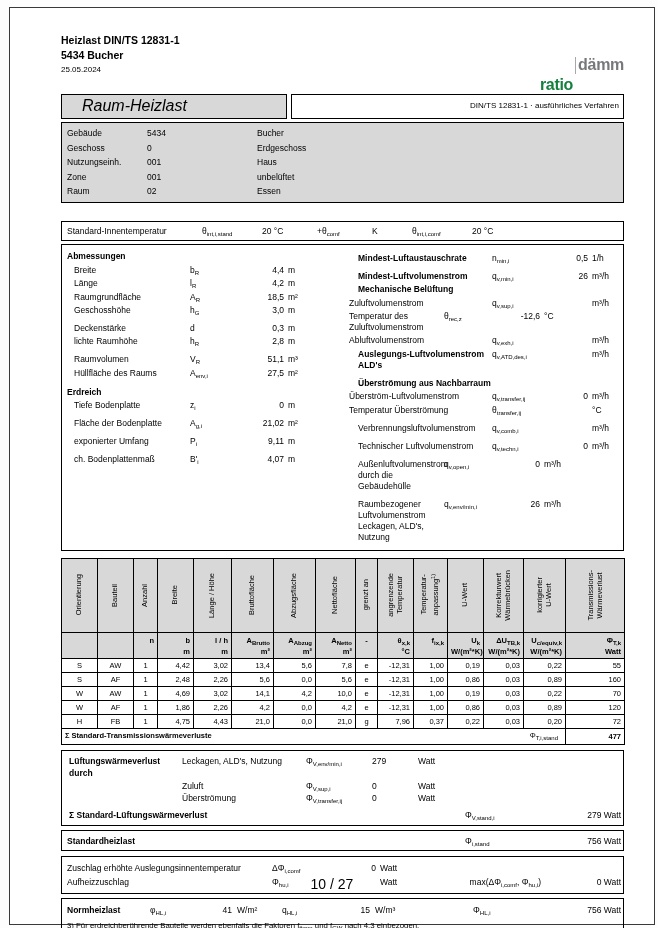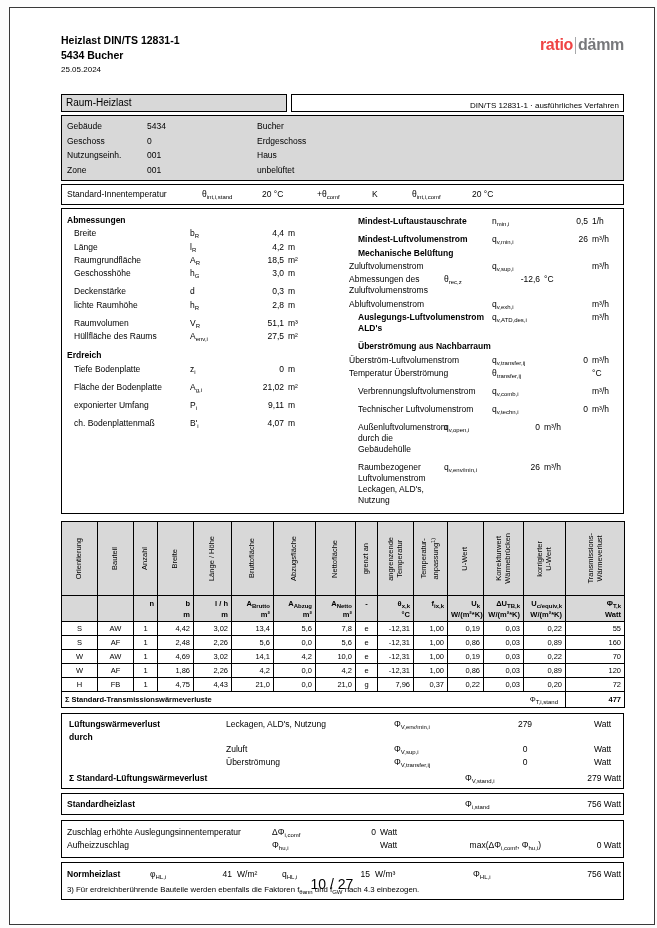--- a/index.html
+++ b/index.html
@@ -12,38 +12,38 @@
           border:1px solid #3a3a3a; background:#fff; }
   .content { position:absolute; left:51px; top:0; width:563px; font-size:8.5px; }
 
   
   .doc-header { position:relative; margin-top:26px; height:54px; }
   .doc-title { font-weight:bold; font-size:10.5px; }
   .doc-sub   { font-weight:bold; font-size:10.5px; margin-top:3px; }
   .doc-date  { font-size:8px; margin-top:4px; }
   .logo { position:absolute; right:0; top:2px; display:flex; align-items:center;
           font-size:16px; font-weight:bold; letter-spacing:-0.3px; }
-  .logo .r { color:#ef4444; }
+  .logo .r { color:#15803d;margin-top:40px; }
   .logo .bar { width:1px; height:17px; background:#a7a8aa; margin:0 2px; }
   .logo .g { color:#77787b; }
 
   
   .bar-row { display:flex; margin-top:6px; }
   .bar-left { width:226px; background:#d8d8d8; border:1px solid #000;
-              font-size:10px; padding:2px 4px 3px; margin-right:4px; }
+              font-size:16px; padding:2px 20px 3px; margin-right:4px;font-style:italic; }
   .bar-right { flex:1; border:1px solid #000; font-size:8px; text-align:right;
                padding:6px 4px 0; }
 
   
   .info-box { border:1px solid #000; background:#d8d8d8; margin-top:3px; padding:3px 0 3px; }
   .info-row { display:flex; line-height:14.6px; padding-left:5px; }
   .info-l { width:80px; } .info-v1 { width:110px; } .info-v2 { flex:1; }
 
   
-  .temp-box { border:1px solid #000; margin-top:3px; display:flex; padding:4px 0 4px 5px; }
+  .temp-box { border:1px solid #000; margin-top:18px; display:flex; padding:4px 0 4px 5px; }
   .t-l{width:135px;} .t-s1{width:60px;} .t-v1{width:55px;} .t-s2{width:55px;}
   .t-u2{width:40px;} .t-s3{width:60px;} .t-v3{flex:1;}
 
   
   .meas-box { border:1px solid #000; margin-top:3px; display:flex; padding:5px 0 7px; }
   .meas-left { width:277px; }
   .meas-right { flex:1; padding-right:3px; }
   .sec-h { font-weight:bold; line-height:12px; padding-left:5px; }
   .mrow { display:flex; line-height:11px; margin-top:2.4px; }
   .ml { width:128px; padding-left:12px; }
@@ -71,24 +71,24 @@
   .sh.cc .l1 { text-align:center; }
   td.dc { height:14px; }
   .tc { text-align:center; } .trr { text-align:right; }
   .sumcell { height:16px; padding:0 3px; }
   .suml { float:left; font-weight:bold; }
   .sums { float:right; padding-right:4px; }
   .sumv { text-align:right; font-weight:bold; }
 
   
   .loss-box { border:1px solid #000; margin-top:5px; padding:4px 2px 3px; }
-  .loss-row { display:flex; line-height:12.5px; padding-left:5px;gap:44px; }
+  .loss-row { display:flex; line-height:12.5px; padding-left:5px; }
   .loss-title { width:113px; font-weight:bold; }
   .loss-name { width:124px; } .loss-sym { width:66px; }
-  .loss-val { width:42px; text-align:center; } .loss-unit { padding-left:4px; }
+  .loss-val { width:42px; text-align:left; } .loss-unit { padding-left:4px; }
   .loss-sum { display:flex; padding:4px 0 1px 5px; line-height:12px; }
   .ls-label { flex:1; font-weight:bold; } .ls-sym { width:70px; }
   .ls-val { width:86px; text-align:right; }
 
   
   .shl-box { border:1px solid #000; margin-top:4px; display:flex; padding:5px 2px 4px 5px; }
   .shl-label { flex:1; font-weight:bold; } .shl-sym { width:70px; }
   .shl-val { width:86px; text-align:right; }
 
   
@@ -145,20 +145,25 @@
     <div class="info-row">
           <span class="info-l">Nutzungseinh.</span>
           <span class="info-v1">001</span>
           <span class="info-v2">Haus</span>
         </div>
     <div class="info-row">
           <span class="info-l">Zone</span>
           <span class="info-v1">001</span>
           <span class="info-v2">unbelüftet</span>
         </div>
+    <div class="info-row">
+          <span class="info-l">Raum</span>
+          <span class="info-v1">02</span>
+          <span class="info-v2">Essen</span>
+        </div>
   </div>
 
   <div class="temp-box">
     <span class="t-l">Standard-Innentemperatur</span>
     <span class="t-s1"><i>θ</i><sub>int,i,stand</sub></span>
     <span class="t-v1">20 °C</span>
     <span class="t-s2"><i>+θ</i><sub>comf</sub></span>
     <span class="t-u2">K</span>
     <span class="t-s3"><i>θ</i><sub>int,i,comf</sub></span>
     <span class="t-v3">20 °C</span>
@@ -257,21 +262,21 @@
       <div class="vrow">
             <span class="vlbl b">Mechanische Belüftung</span>
           </div>
       <div class="vrow">
             <span class="vlbl ind">Zuluftvolumenstrom</span>
             <span class="vs"><i>q</i><sub>v,sup,i</sub></span>
             <span class="vv"></span>
             <span class="vu">m³/h</span>
           </div>
       <div class="vrow">
-            <span class="vlbl ind narrow">Abmessungen des Zuluftvolumenstroms</span>
+            <span class="vlbl ind narrow">Temperatur des Zuluftvolumenstrom</span>
             <span class="vs"><i>θ</i><sub>rec,z</sub></span>
             <span class="vv">-12,6</span>
             <span class="vu">°C</span>
           </div>
       <div class="vrow">
             <span class="vlbl ind">Abluftvolumenstrom</span>
             <span class="vs"><i>q</i><sub>v,exh,i</sub></span>
             <span class="vv"></span>
             <span class="vu">m³/h</span>
           </div>

